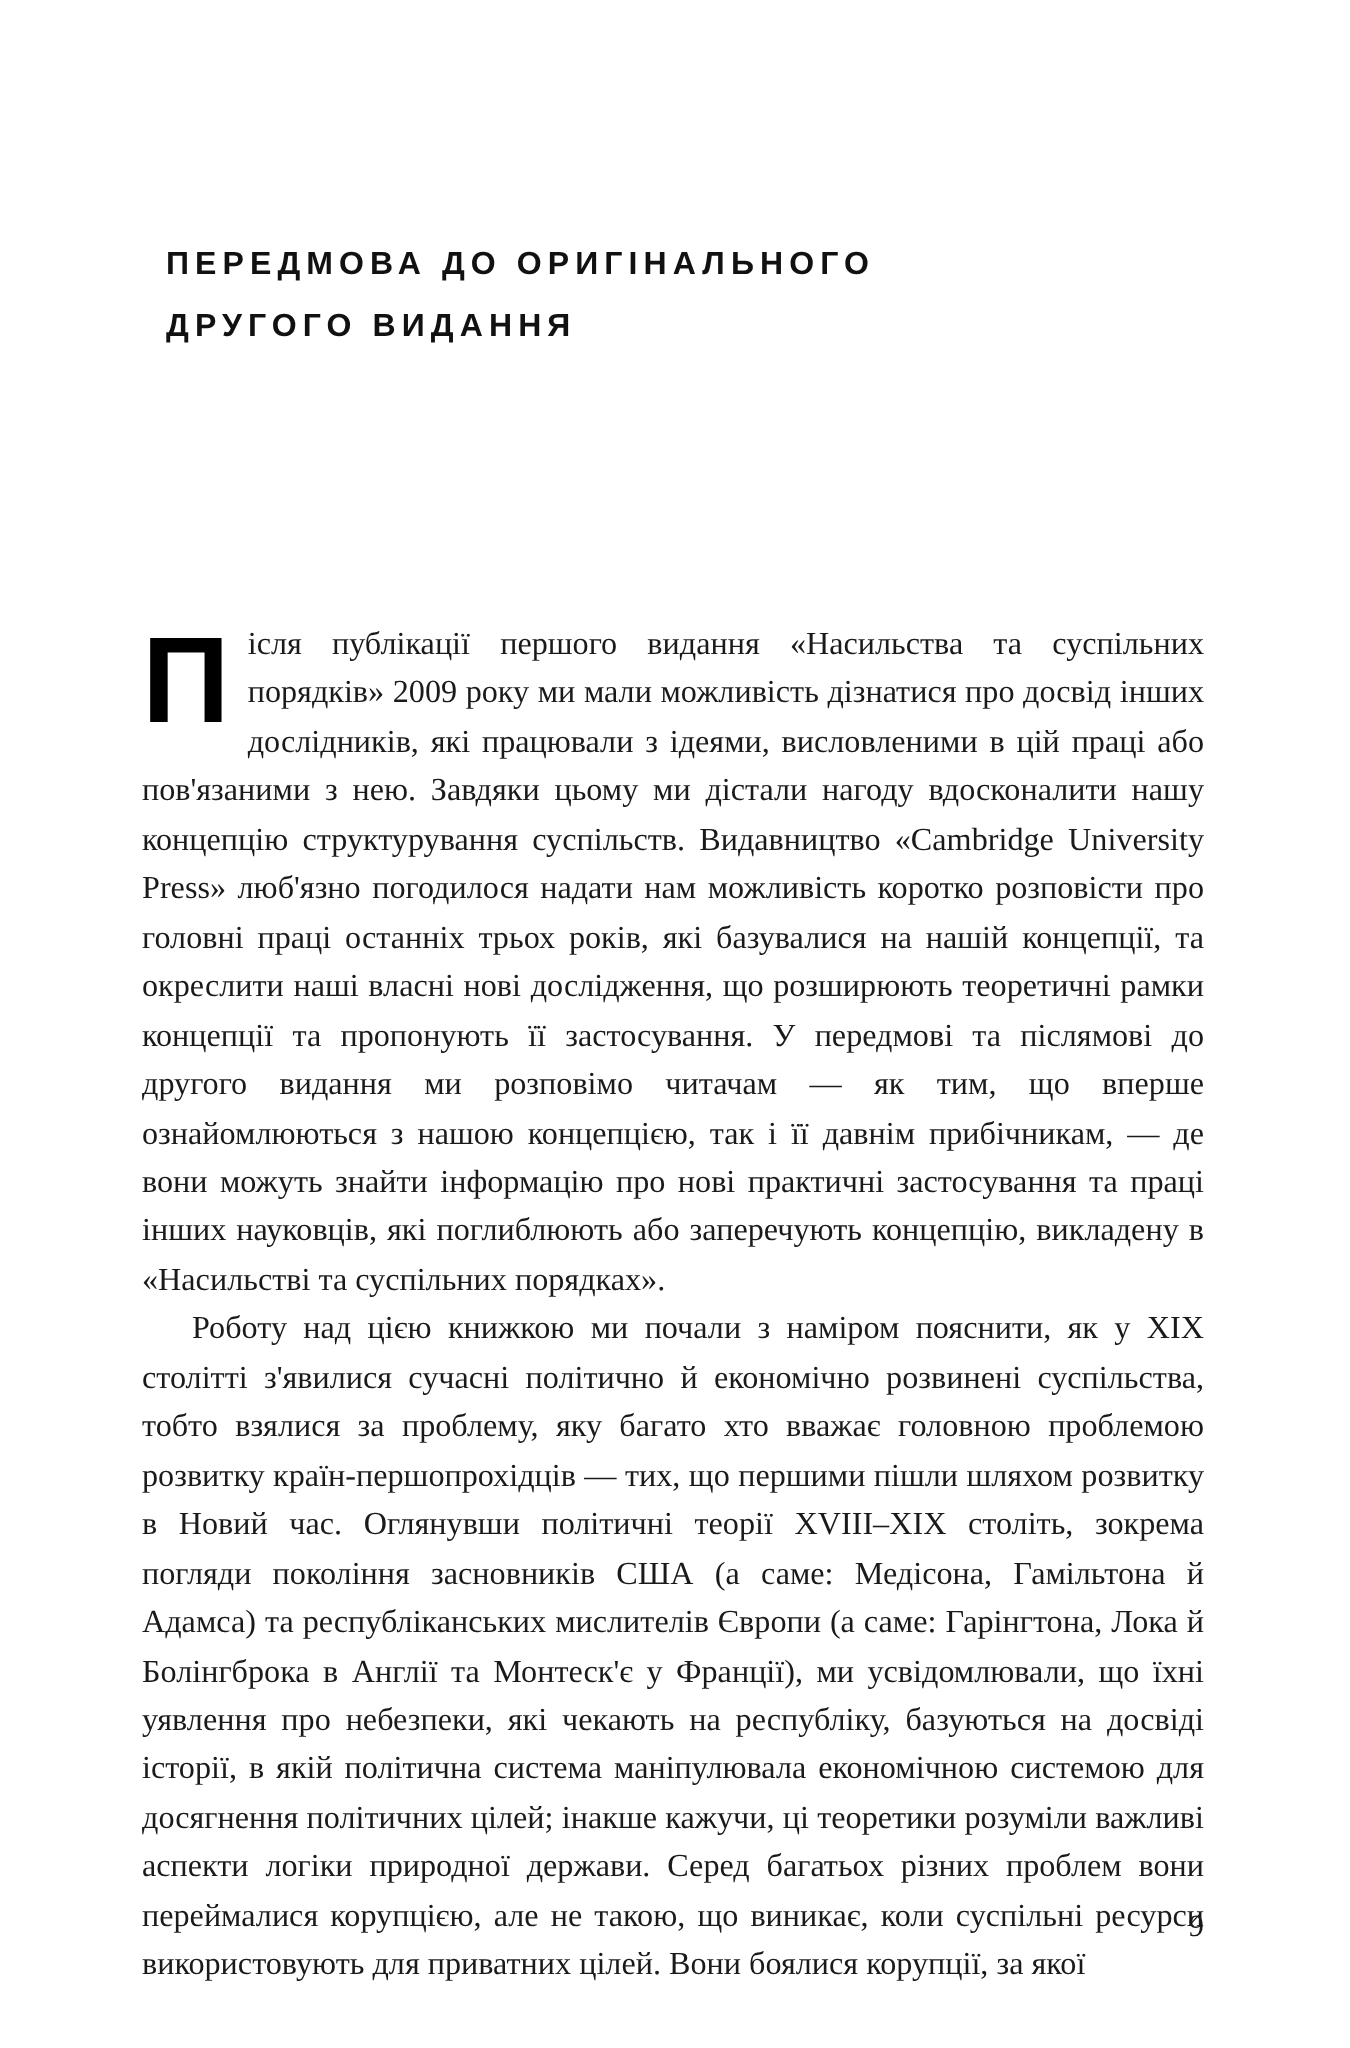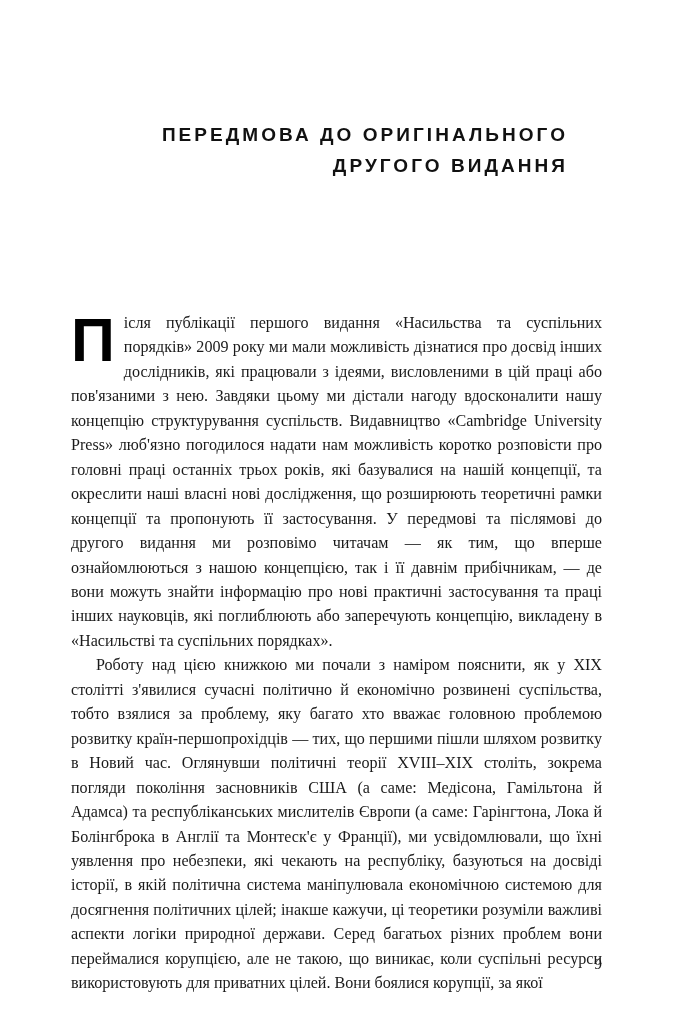--- a/index.html
+++ b/index.html
@@ -14,32 +14,31 @@
     width: 675px;
     height: 1024px;
     background: #ffffff;
     overflow: hidden;
     box-sizing: border-box;
   }
 
   
   .chapter-title {
     position: absolute;
-    left: 98px;
+    left: 83px;
     top: 106px;
     width: 470px;
     font-family: "Liberation Sans", sans-serif;
     font-weight: bold;
-    font-size: 19px;
+    font-size: 16px;
     line-height: 31px;
     letter-spacing: 3.05px;
     color: #111111;
     text-transform: uppercase;
     white-space: pre-line;
-    text-align: right;
   }
 
   
   .body-block {
     position: absolute;
     left: 71px;
     top: 311px;
     width: 531px;
     font-family: "Liberation Serif", serif;
     font-size: 16.1px;

